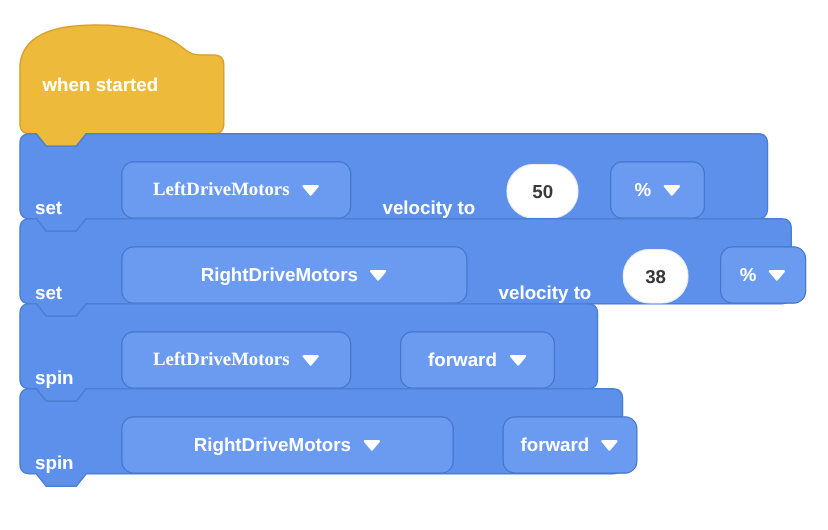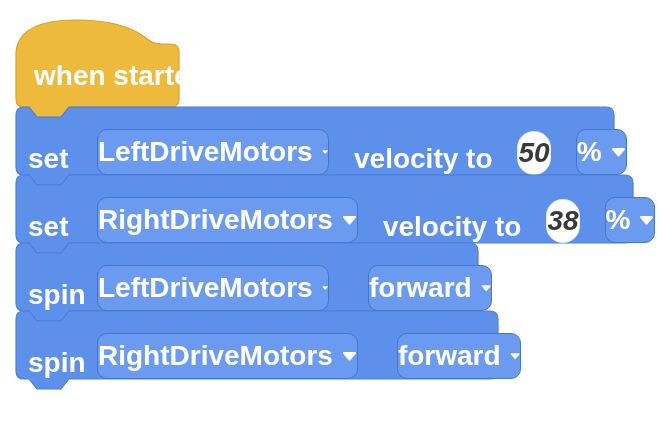--- a/index.html
+++ b/index.html
@@ -4,46 +4,46 @@
 <style>
   :root{
     --hat-fill:#eeba3c; --hat-border:#d9a12c;
     --block-fill:#5c90ea; --block-border:#4c80d4;
     --field-fill:#6b9bf0; --field-border:#4377cc;
     --input-fill:#ffffff; --input-text:#3a3a3a; --text:#ffffff;
   }
   html,body{margin:0;padding:0;background:#fff;}
   .workspace{
     position:relative; width:662px; height:424px; background:#fff; overflow:hidden;
-    font-family:"Liberation Sans", sans-serif; font-weight:700; font-size:28px; color:var(--text);
+    font-family:"Liberation Sans", sans-serif; font-weight:700; font-size:15px; color:var(--text);
   }
   .abs{position:absolute;}
   svg.shape{display:block; overflow:visible;}
   svg.shape path{stroke-width:1.2;}
   .hat-shape path{fill:var(--hat-fill); stroke:var(--hat-border);}
   .blk-shape path{fill:var(--block-fill); stroke:var(--block-border);}
   .hat-label{position:absolute; left:18px; top:42px; white-space:nowrap;}
   .row{
     position:absolute; left:0; top:0; height:68px; display:flex; align-items:flex-end;
     gap:25px; padding-left:12px; white-space:nowrap;
   }
   .verb{min-width:44px;}
   .dd{
     height:46px; box-sizing:border-box; border-radius:10px;
     background:var(--field-fill); border:1.5px solid var(--field-border);
     display:flex; align-items:center; justify-content:center; gap:9px;
   }
-  .dd-motor-l{width:232px;}
+  .dd-motor-l{width:184px;font-family:Liberation Serif, serif;}
   .dd-motor-r{width:305px;}
   .dd-dir{width:124px; margin-left:14px;}
   .dd-unit{width:76px;}
   .oval{
     width:58px; height:44px; border-radius:22px; background:var(--input-fill);
     border:1px solid rgba(0,0,0,0.08); box-sizing:border-box;
-    display:flex; align-items:center; justify-content:center; color:var(--input-text);font-style:italic;
+    display:flex; align-items:center; justify-content:center; color:var(--input-text);
   }
   .arrow{width:15px; height:10px; display:block;}
   .arrow path{fill:#fff; stroke:#fff; stroke-width:2; stroke-linejoin:round;}
 </style>
 </head>
 <body>
 
 <div class="workspace">
 
   <div class="abs" style="left:16px; top:18px; width:163px; height:99px;">

